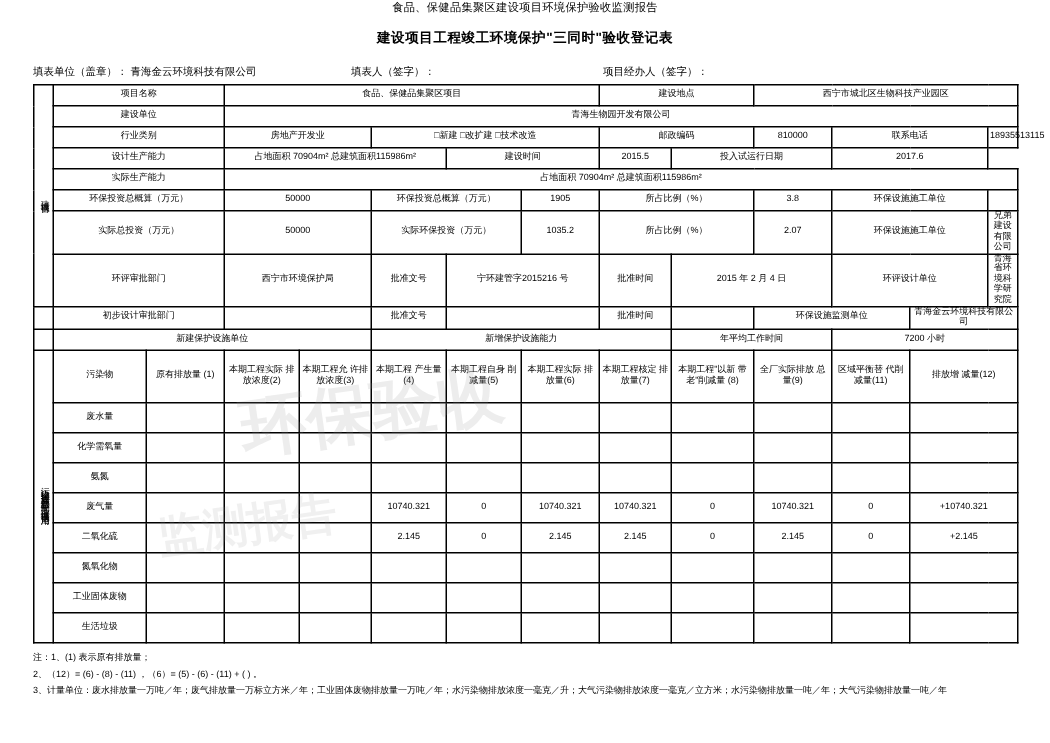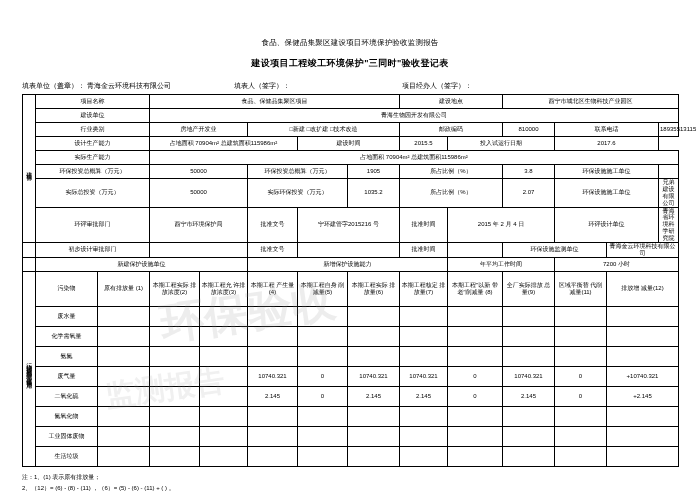--- a/index.html
+++ b/index.html
@@ -8,21 +8,20 @@
     background:#ffffff;
     font-family:"Liberation Sans","DejaVu Sans",sans-serif;
     color:#000;
     overflow:hidden;
     position:relative;
   }
   .page{position:relative;width:700px;height:495px;}
   .doc-header{
     text-align:center;
     font-size:7.5px;
-    margin-top:38px;
     letter-spacing:0.2px;
   }
   .doc-title{
     text-align:center;
     font-size:9px;
     font-weight:bold;
     margin-top:9px;
     letter-spacing:0.4px;
   }
   .meta-row{

